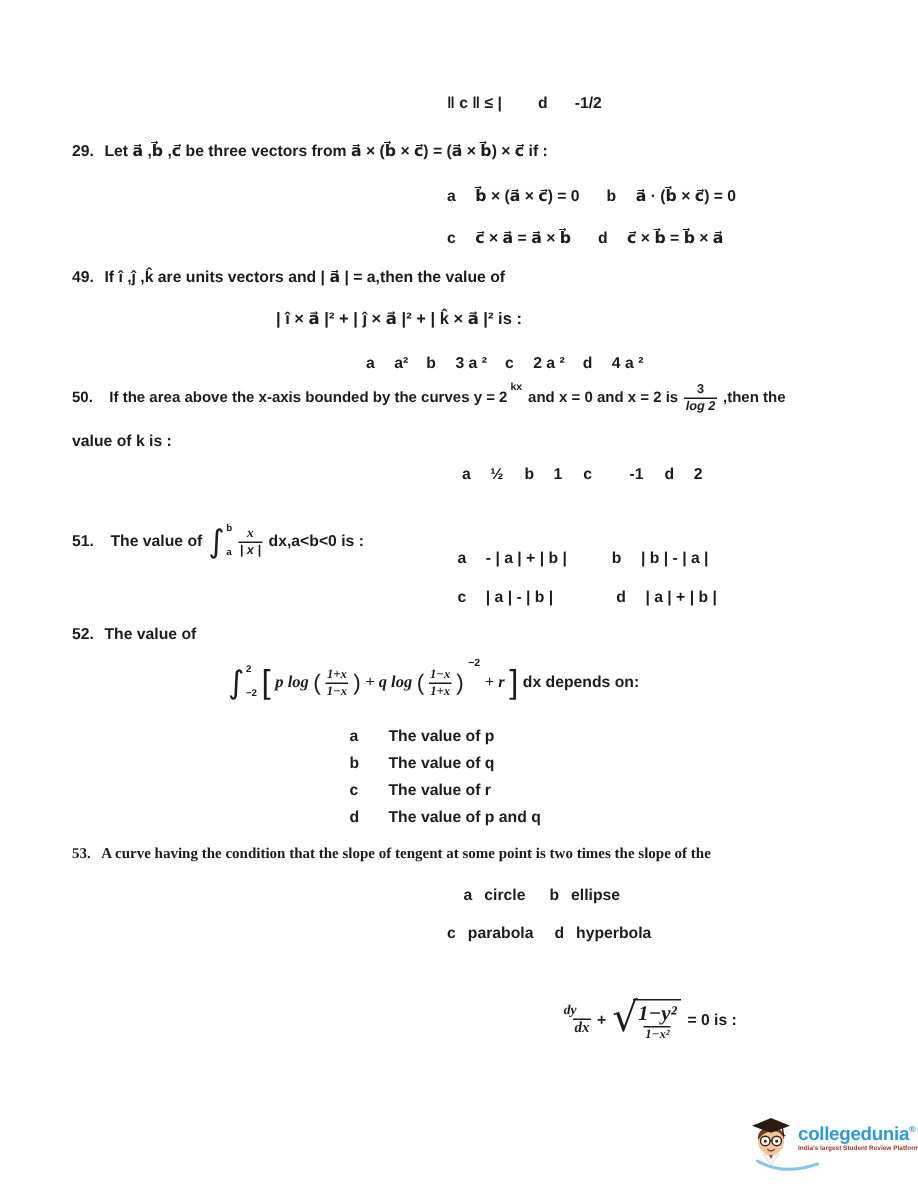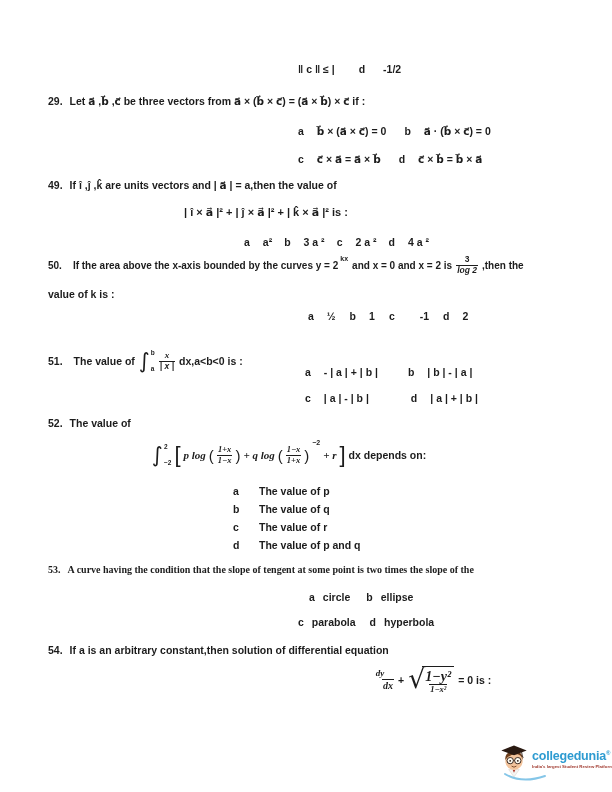--- a/index.html
+++ b/index.html
@@ -187,23 +187,20 @@
     <span class="olabel" style="margin-left:16px;margin-right:8px;">b</span>
     <span>ellipse</span>
   </div>
   <div class="abs optrow" style="top:616px;left:298px;">
     <span class="olabel" style="margin-right:8px;">c</span>
     <span>parabola</span>
     <span class="olabel" style="margin-left:14px;margin-right:8px;">d</span>
     <span>hyperbola</span>
   </div>
 
-  <div class="abs" style="top:644px;left:48px;">
-    <span class="qnum">54.</span><span>If a is an arbitrary constant,then solution of differential equation</span>
-  </div>
   <div class="abs qline" style="top:660px;left:366px;height:40px;gap:4px;">
     <span class="frac">
       <span class="num mathit" style="font-size:9px;">dy</span>
       <span class="den mathit" style="font-size:10px;margin-left:16px;">dx</span>
     </span>
     <span>+</span>
     <span class="sqrt">
       <span class="sqrt-sym">√</span>
       <span class="sqrt-body">
         <span class="frac">

